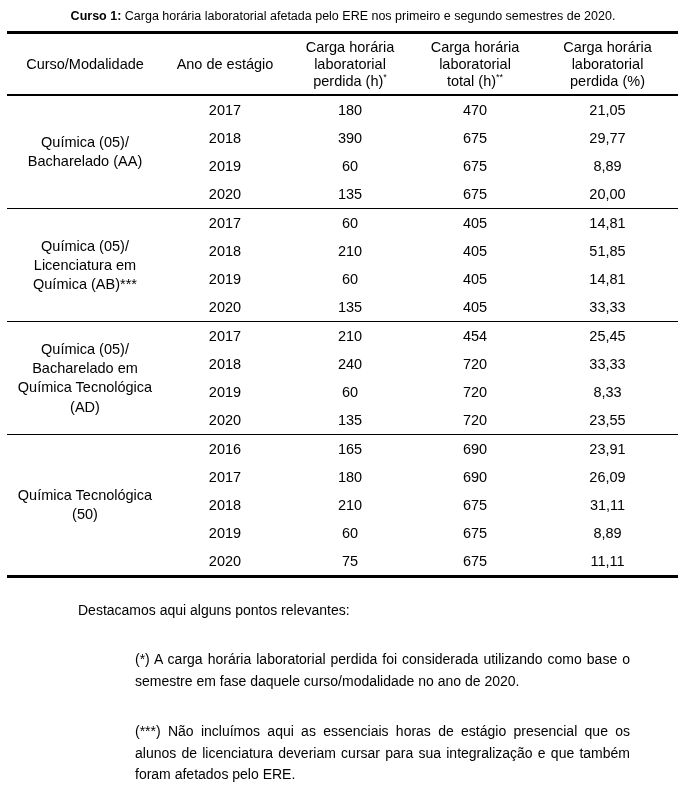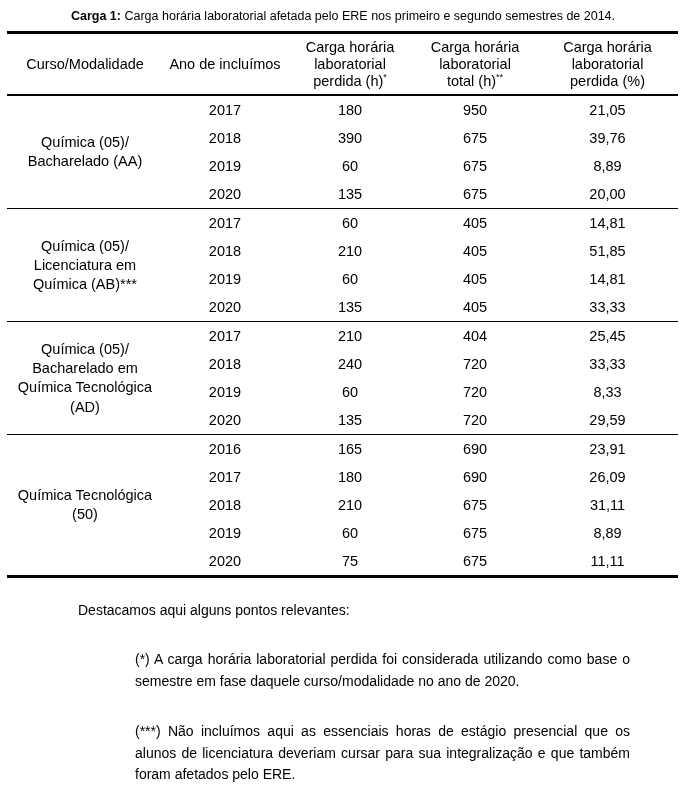--- a/index.html
+++ b/index.html
@@ -77,39 +77,39 @@
     text-align: justify;
     line-height: 1.55;
   }
 </style>
 </head>
 <body>
 
 <div class="page">
 
   <div class="caption">
-    <b>Carga 1:</b>
-    <span>Carga horária laboratorial afetada pelo ERE nos primeiro e segundo semestres de 2014.</span>
+    <b>Curso 1:</b>
+    <span>Carga horária laboratorial afetada pelo ERE nos primeiro e segundo semestres de 2020.</span>
   </div>
 
   <table class="data-table">
     <colgroup>
       <col style="width:156px">
       <col style="width:124px">
       <col style="width:126px">
       <col style="width:124px">
       <col style="width:141px">
     </colgroup>
     <thead>
       <tr>
         <th>
           <span class="hlines">Curso/Modalidade</span><sup></sup>
         </th>
         <th>
-          <span class="hlines">Ano de incluímos</span><sup></sup>
+          <span class="hlines">Ano de estágio</span><sup></sup>
         </th>
         <th>
           <span class="hlines">Carga horária
 laboratorial
 perdida (h)</span><sup>*</sup>
         </th>
         <th>
           <span class="hlines">Carga horária
 laboratorial
 total (h)</span><sup>**</sup>
@@ -120,28 +120,28 @@
 perdida (%)</span><sup></sup>
         </th>
       </tr>
     </thead>
   <tbody class="group">
         <tr>
           <td class="course" rowspan="4">Química (05)/
 Bacharelado (AA)</td>
           <td>2017</td>
           <td>180</td>
-          <td>950</td>
+          <td>470</td>
           <td>21,05</td>
         </tr>
         <tr>
           <td>2018</td>
           <td>390</td>
           <td>675</td>
-          <td>39,76</td>
+          <td>29,77</td>
         </tr>
         <tr>
           <td>2019</td>
           <td>60</td>
           <td>675</td>
           <td>8,89</td>
         </tr>
         <tr>
           <td>2020</td>
           <td>135</td>
@@ -179,40 +179,40 @@
         </tr>
       </tbody>
       <tbody class="group">
         <tr>
           <td class="course" rowspan="4">Química (05)/
 Bacharelado em
 Química Tecnológica
 (AD)</td>
           <td>2017</td>
           <td>210</td>
-          <td>404</td>
+          <td>454</td>
           <td>25,45</td>
         </tr>
         <tr>
           <td>2018</td>
           <td>240</td>
           <td>720</td>
           <td>33,33</td>
         </tr>
         <tr>
           <td>2019</td>
           <td>60</td>
           <td>720</td>
           <td>8,33</td>
         </tr>
         <tr>
           <td>2020</td>
           <td>135</td>
           <td>720</td>
-          <td>29,59</td>
+          <td>23,55</td>
         </tr>
       </tbody>
       <tbody class="group">
         <tr>
           <td class="course" rowspan="5">Química Tecnológica
 (50)</td>
           <td>2016</td>
           <td>165</td>
           <td>690</td>
           <td>23,91</td>

